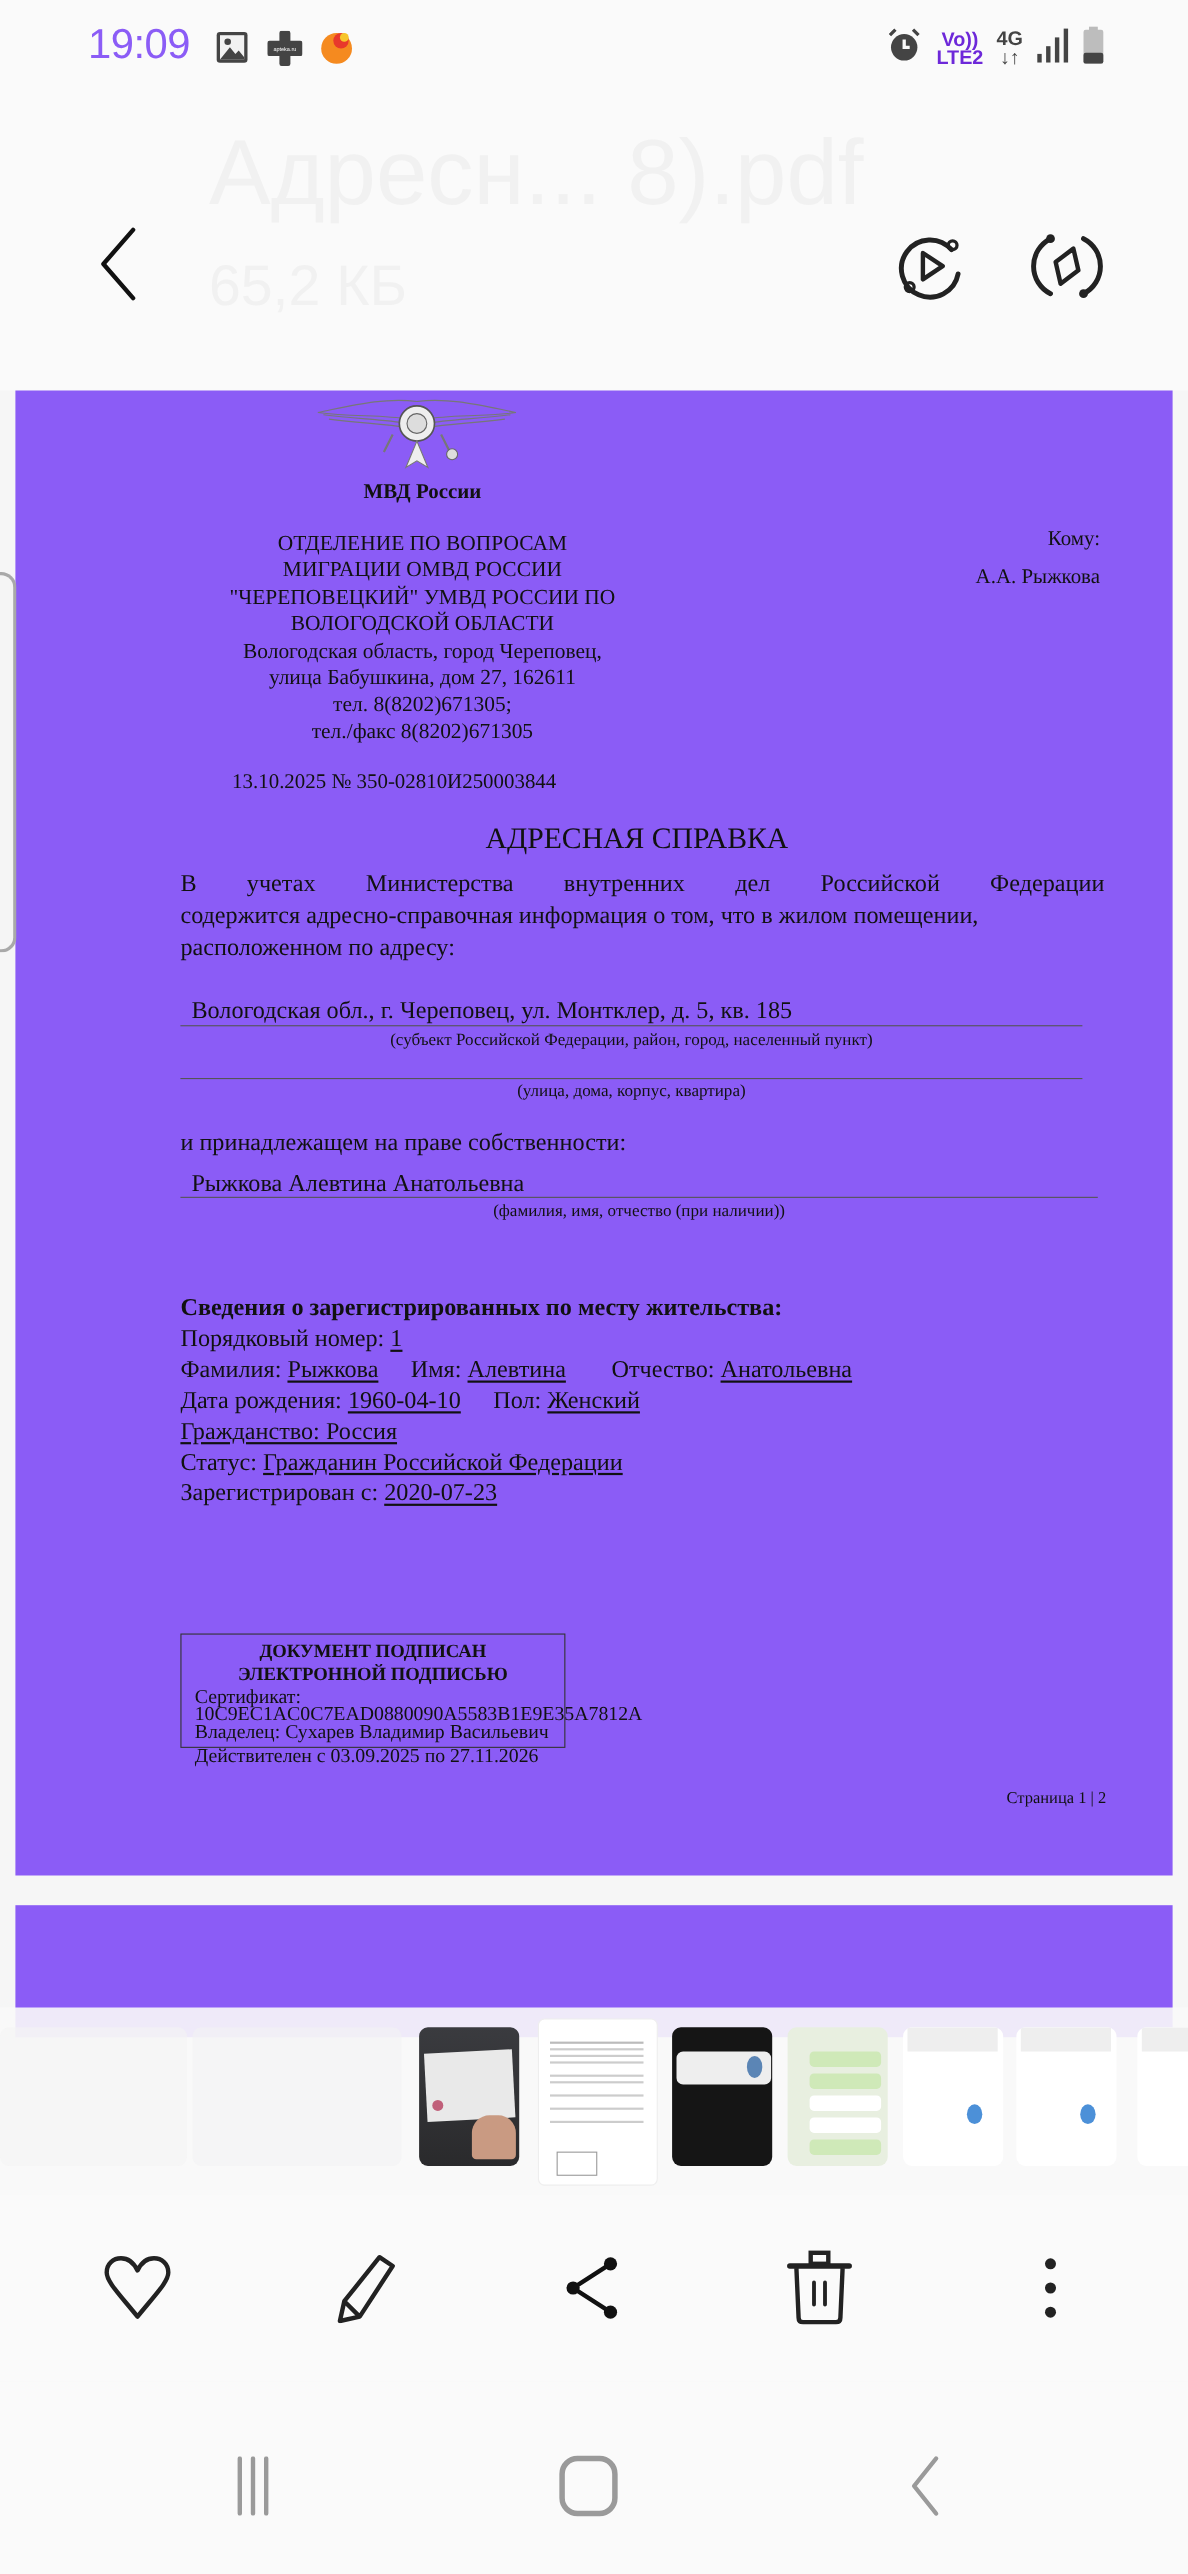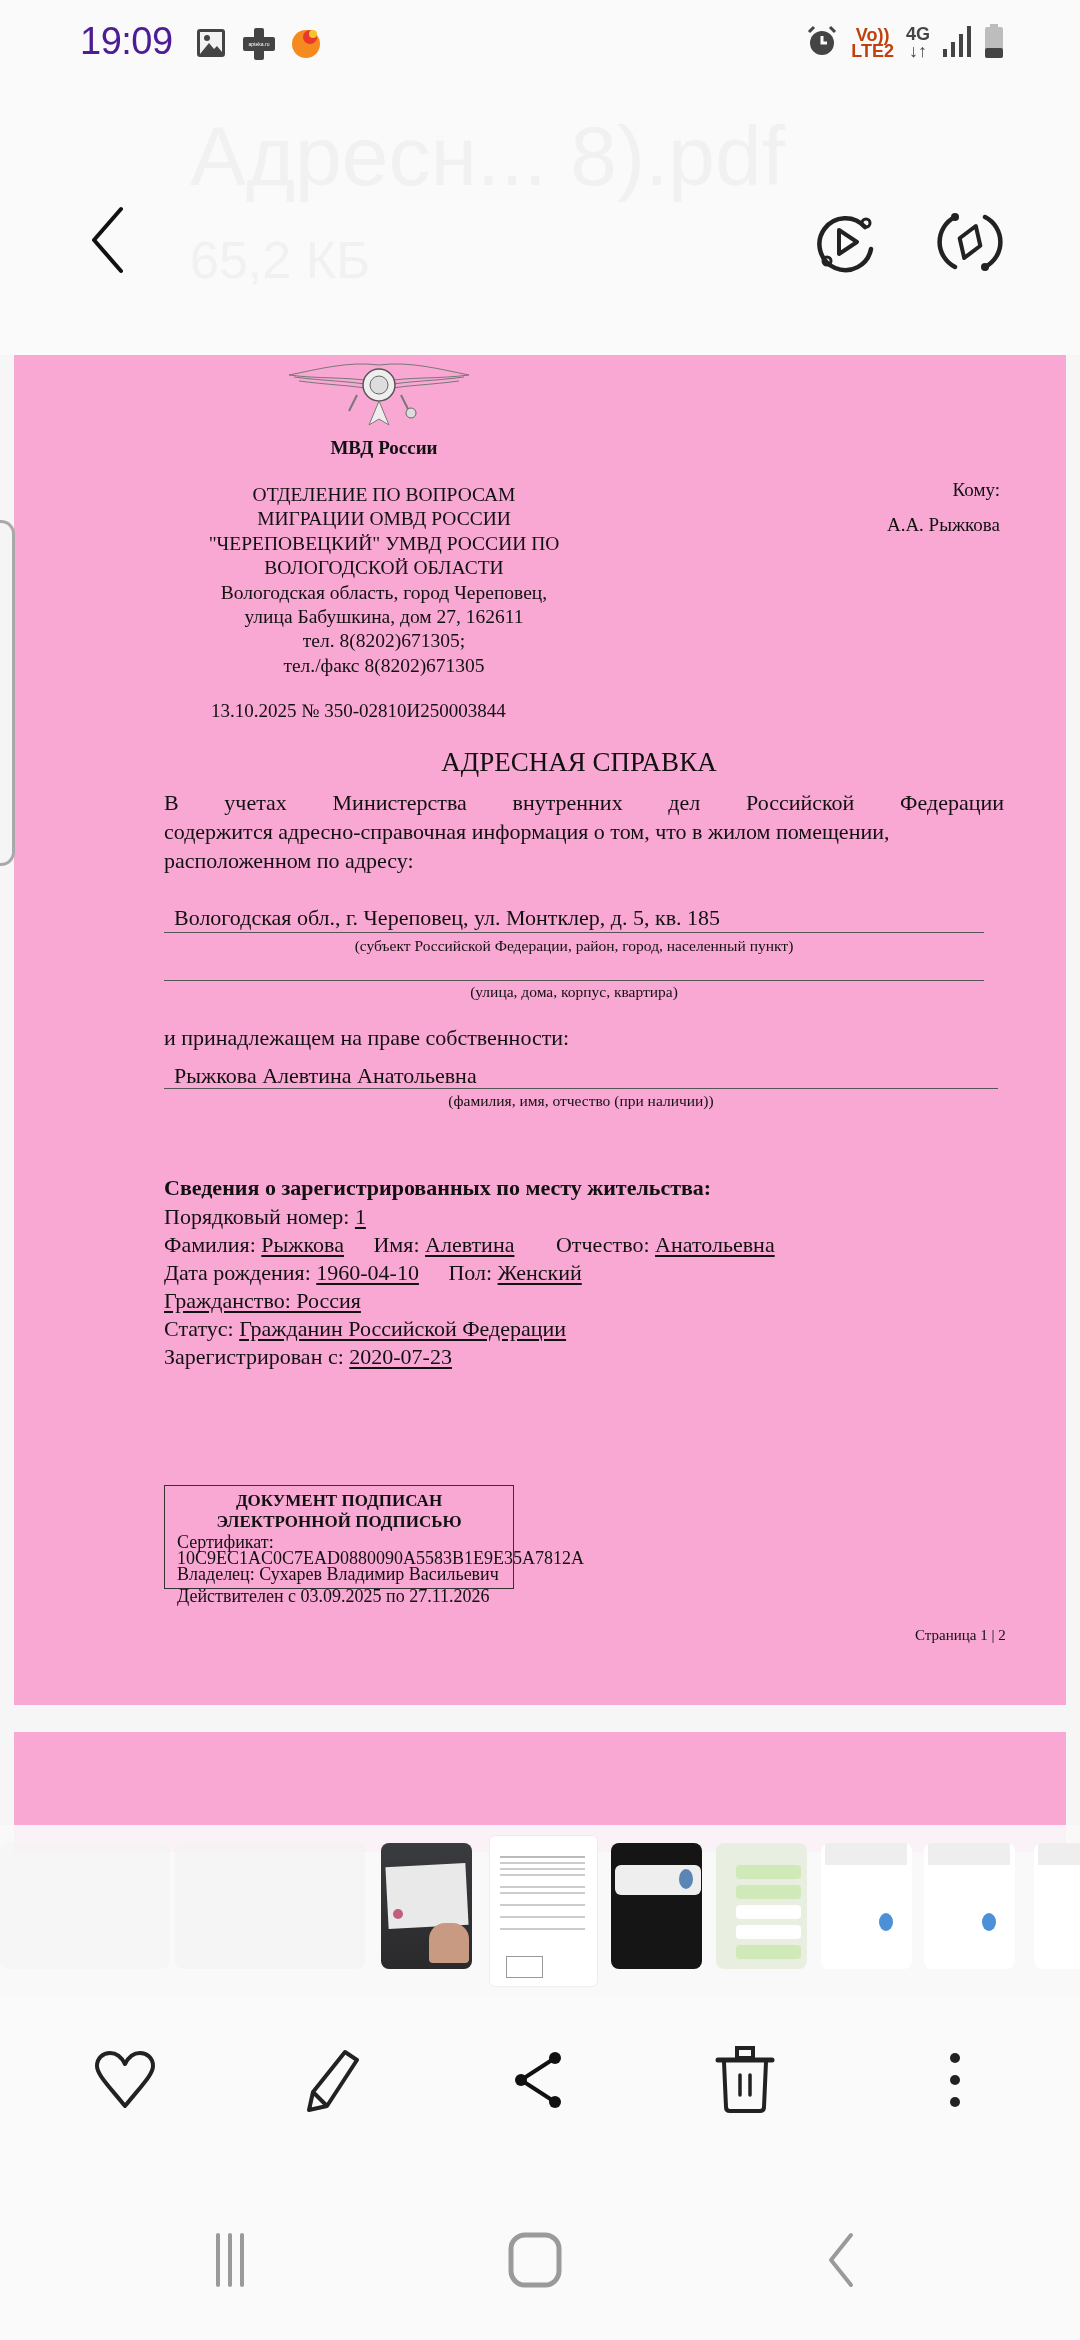--- a/index.html
+++ b/index.html
@@ -3,32 +3,32 @@
 <meta charset="utf-8">
 <style>
   html, body { margin:0; padding:0; }
   body {
     width:1080px; height:2340px; position:relative; overflow:hidden;
     background:#f6f6f6;
     font-family:"Liberation Sans", sans-serif;
   }
   
   .status-bar { position:absolute; left:0; top:0; width:1080px; height:90px; background:#fafafa; }
-  .status-time { position:absolute; left:80px; top:20px; font-size:38px; color:#4c1d95; font-family:"Liberation Sans", sans-serif; letter-spacing:-0.5px; }
+  .status-time { position:absolute; left:80px; top:20px; font-size:38px; color:#8b5cf6; font-family:"Liberation Sans", sans-serif; letter-spacing:-0.5px; }
   .st-icon { position:absolute; top:28px; }
   .status-right { position:absolute; right:76px; top:24px; display:flex; align-items:center; gap:12px; }
 
   
   .app-bar { position:absolute; left:0; top:90px; width:1080px; height:265px; background:#fafafa; }
   .faded-title { position:absolute; left:190px; top:18px; font-size:84px; color:#f1f1f1; font-family:"Liberation Sans", sans-serif; white-space:nowrap; }
   .faded-size { position:absolute; left:190px; top:140px; font-size:52px; color:#f1f1f1; }
   .icon-btn { position:absolute; display:flex; align-items:center; justify-content:center; }
 
   
-  .page { position:absolute; left:14px; width:1052px; background:#f9a8d4; }
+  .page { position:absolute; left:14px; width:1052px; background:#8b5cf6; }
   .page1 { top:355px; height:1350px; }
   .page2 { top:1732px; height:120px; }
   .doc { position:absolute; font-family:"Liberation Serif", serif; color:#111; }
 
   .edge-handle { position:absolute; left:-4px; top:520px; width:16px; height:340px; border:3px solid #a9a9a9; border-left:none; border-radius:0 14px 14px 0; background:rgba(245,245,245,0.6); }
 
   .center { text-align:center; }
   .uline { text-decoration:underline; text-underline-offset:3px; }
 
   
@@ -68,21 +68,21 @@
   </span>
 
   <div class="status-right">
     <span>
       <svg width="34" height="34" viewBox="0 0 34 34">
           <circle cx="17" cy="19" r="12" fill="#444"></circle>
           <path d="M17 12 V19 H22" stroke="#fafafa" stroke-width="3" fill="none"></path>
           <path d="M4 8 L9 3 M30 8 L25 3" stroke="#444" stroke-width="3"></path>
         </svg>
     </span>
-    <span style="display:flex;flex-direction:column;align-items:center;line-height:16px;font-size:18px;color:#c2410c;font-weight:bold;">
+    <span style="display:flex;flex-direction:column;align-items:center;line-height:16px;font-size:18px;color:#6d28d9;font-weight:bold;">
       <span>Vo))</span>
       <span>LTE2</span>
     </span>
     <span style="display:flex;flex-direction:column;align-items:center;line-height:17px;font-size:18px;color:#444;font-weight:bold;">
       <span>4G</span>
       <span>↓↑</span>
     </span>
     <span>
       <svg width="30" height="32" viewBox="0 0 30 32">
           <rect x="1" y="24" width="4" height="8" fill="#444"></rect>

